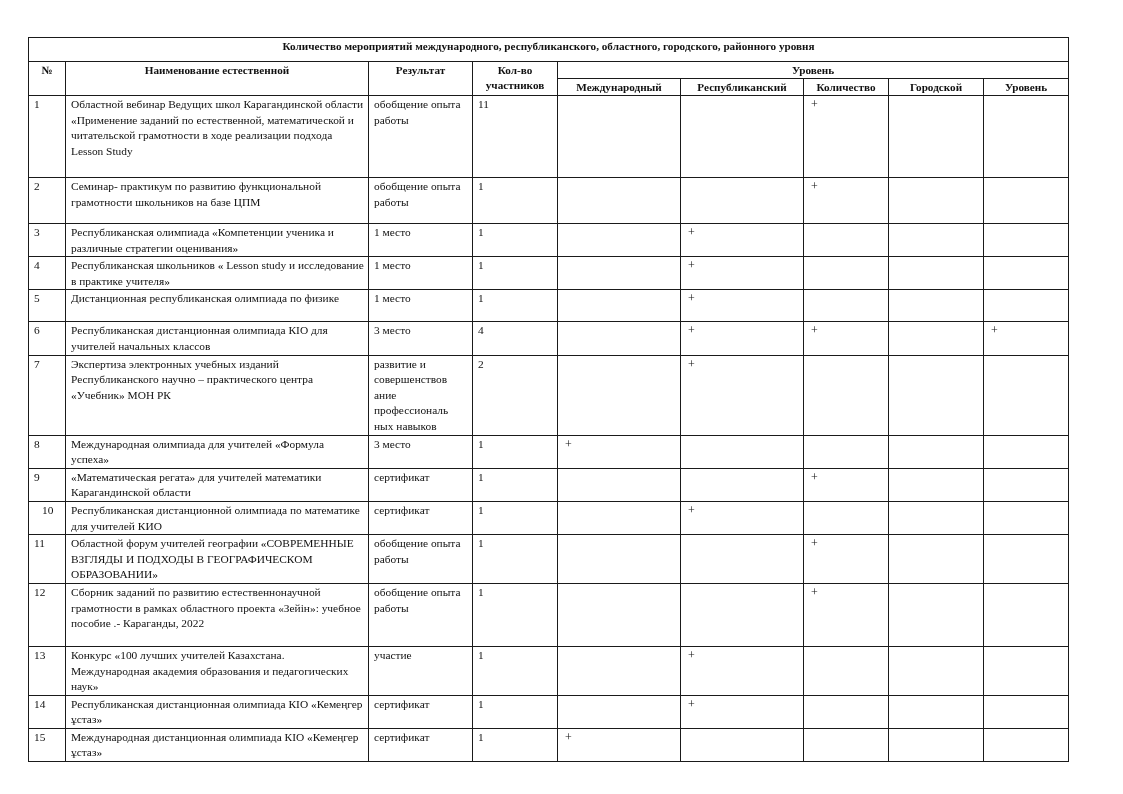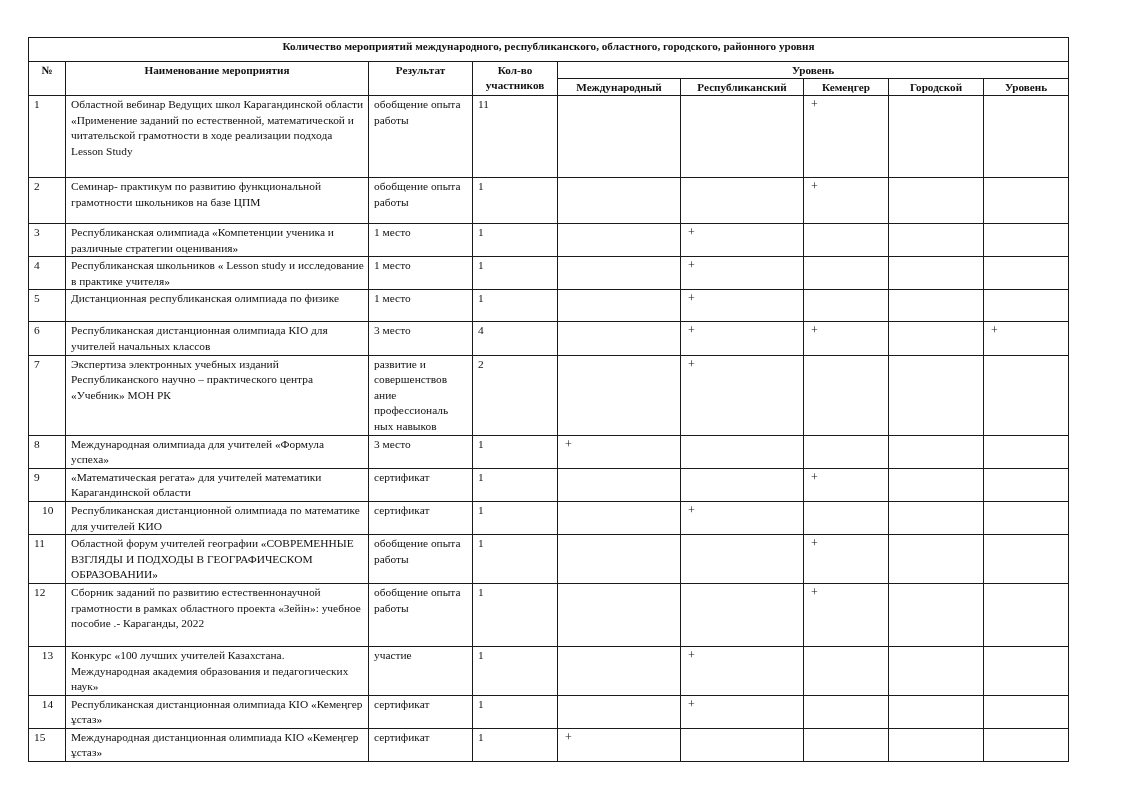--- a/index.html
+++ b/index.html
@@ -39,29 +39,29 @@
       <col style="width:85px">
       <col style="width:95px">
       <col style="width:85px">
   </colgroup>
   <thead>
     <tr>
       <th class="title" colspan="9">Количество мероприятий  международного, республиканского, областного, городского, районного  уровня</th>
     </tr>
     <tr>
       <th class="hdr" rowspan="2" style="height:32px">№</th>
-      <th class="hdr" rowspan="2">Наименование  мероприятия</th>
+      <th class="hdr" rowspan="2">Наименование  естественной</th>
       <th class="hdr" rowspan="2">Результат</th>
       <th class="hdr" rowspan="2">Кол-во участников</th>
       <th colspan="5" style="height:15px">Уровень</th>
     </tr>
     <tr>
       <th>Международный</th>
       <th>Республиканский</th>
-      <th>Кемеңгер</th>
+      <th>Количество</th>
       <th>Городской</th>
       <th>Уровень</th>
     </tr>
   </thead>
   <tbody id="rows">
       <tr>
         <td style="height: 80px;">1</td>
         <td>Областной вебинар  Ведущих  школ Карагандинской области «Применение заданий по естественной, математической и читательской грамотности в ходе  реализации подхода  Lesson Study</td>
         <td>обобщение опыта работы</td>
         <td>11</td>
@@ -186,32 +186,32 @@
         <td>Сборник заданий  по развитию естественнонаучной грамотности в      рамках областного проекта «Зейін»: учебное пособие .- Караганды,  2022</td>
         <td>обобщение опыта работы</td>
         <td>1</td>
         <td></td>
         <td></td>
         <td><span class="plus">+</span></td>
         <td></td>
         <td></td>
       </tr>
       <tr>
-        <td style="height: 45px; text-align: center;">13</td>
+        <td style="height: 45px;">13</td>
         <td>Конкурс «100 лучших  учителей Казахстана. Международная академия образования и педагогических  наук»</td>
         <td>участие</td>
         <td>1</td>
         <td></td>
         <td><span class="plus">+</span></td>
         <td></td>
         <td></td>
         <td></td>
       </tr>
       <tr>
-        <td style="height: 30px; text-align: center;">14</td>
+        <td style="height: 30px;">14</td>
         <td>Республиканская дистанционная  олимпиада КІО «Кемеңгер ұстаз»</td>
         <td>сертификат</td>
         <td>1</td>
         <td></td>
         <td><span class="plus">+</span></td>
         <td></td>
         <td></td>
         <td></td>
       </tr>
       <tr>

